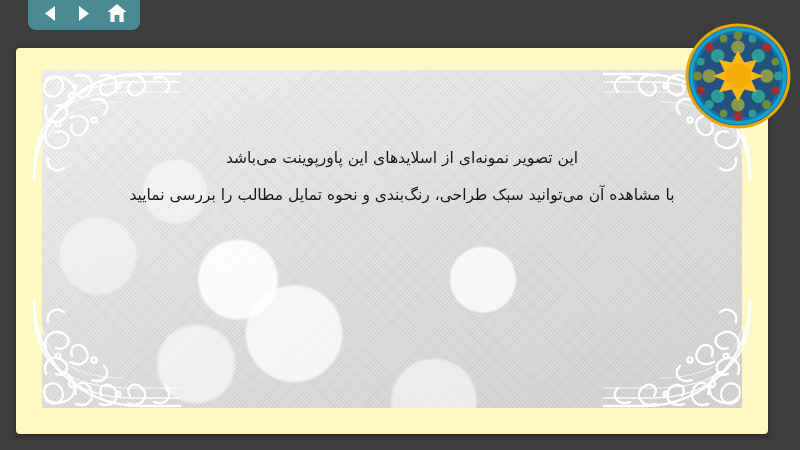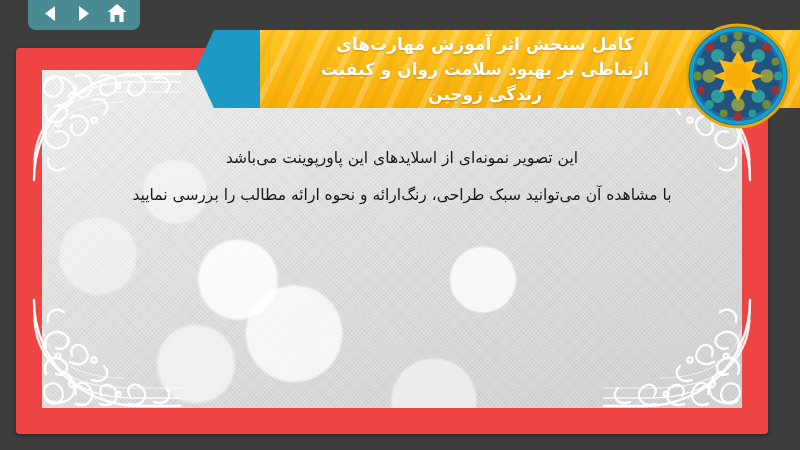--- a/index.html
+++ b/index.html
@@ -33,21 +33,21 @@
     display:flex;align-items:center;justify-content:center;
     cursor:pointer;
   }
   .navbtn svg{display:block;}
 
   
   #slide{
     position:absolute;
     left:16px;top:48px;
     width:752px;height:386px;
-    background:#ef4444;
+    background:#fef9c3;
     border-radius:4px;
     box-shadow:0 2px 5px rgba(0,0,0,.35);
     overflow:hidden;
     z-index:10;
   }
   
   #panel{
     position:absolute;
     left:26px;top:22px;right:26px;bottom:26px;
     background:
@@ -220,33 +220,24 @@
         <path d="M60 38 C72 34 80 44 72 52"></path>
         <circle cx="40" cy="34" r="3"></circle>
         <circle cx="62" cy="58" r="2.6"></circle>
         <circle cx="26" cy="62" r="2.4"></circle>
         <circle cx="86" cy="24" r="2.4"></circle>
       </g>
     </svg>
 
     <div id="bodytext">
       <p>این تصویر نمونه‌ای از اسلایدهای این پاورپوینت می‌باشد</p>
-      <p>با مشاهده آن می‌توانید سبک طراحی، رنگ‌ارائه و نحوه ارائه مطالب را بررسی نمایید</p>
+      <p>با مشاهده آن می‌توانید سبک طراحی، رنگ‌بندی و نحوه تمایل مطالب را بررسی نمایید</p>
     </div>
   </div>
 
-  <div id="banner">
-    <div id="banner-yellow"></div>
-    <div id="banner-tail"></div>
-    <div id="title-text">
-      <div>کامل سنجش اثر آموزش مهارت‌های</div>
-      <div>ارتباطی بر بهبود سلامت روان و کیفیت</div>
-      <div>زندگی زوجین</div>
-    </div>
-  </div>
 
   <svg id="medallion" viewBox="0 0 120 120">
     <defs>
       <g id="petal-set"></g>
     </defs>
     <circle cx="60" cy="60" r="57" fill="#e8a800"></circle>
     <circle cx="60" cy="60" r="55" fill="#1a6fa8"></circle>
     <circle cx="60" cy="60" r="52" fill="none" stroke="#14a0c8" stroke-width="4"></circle>
     <circle cx="60" cy="60" r="47" fill="#24527f"></circle>
 

